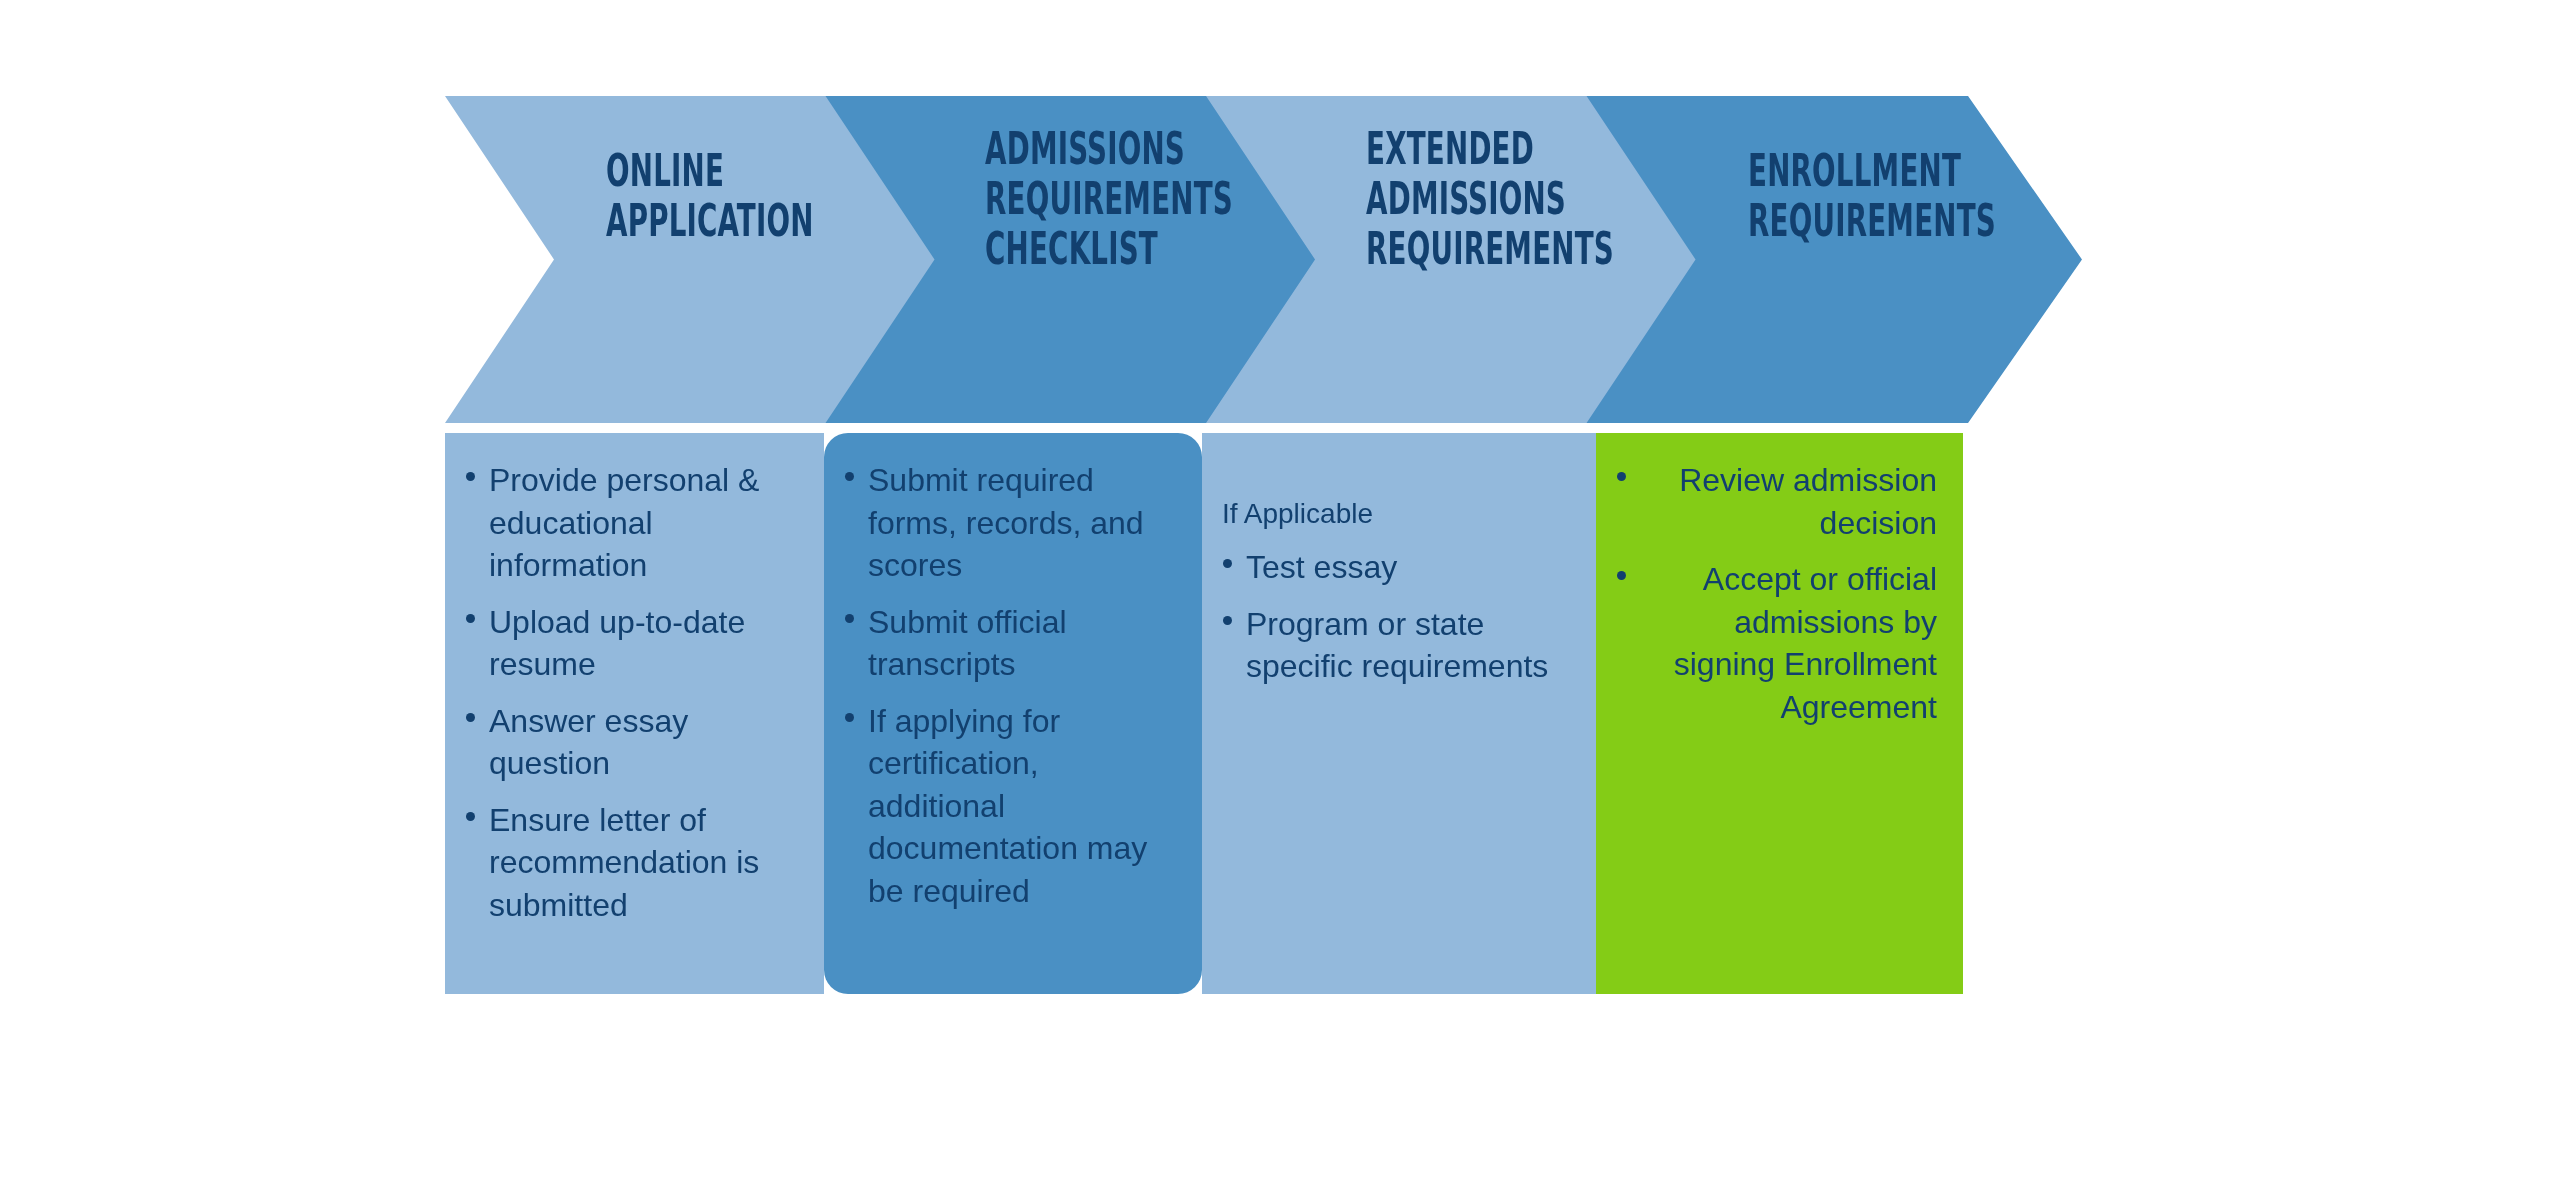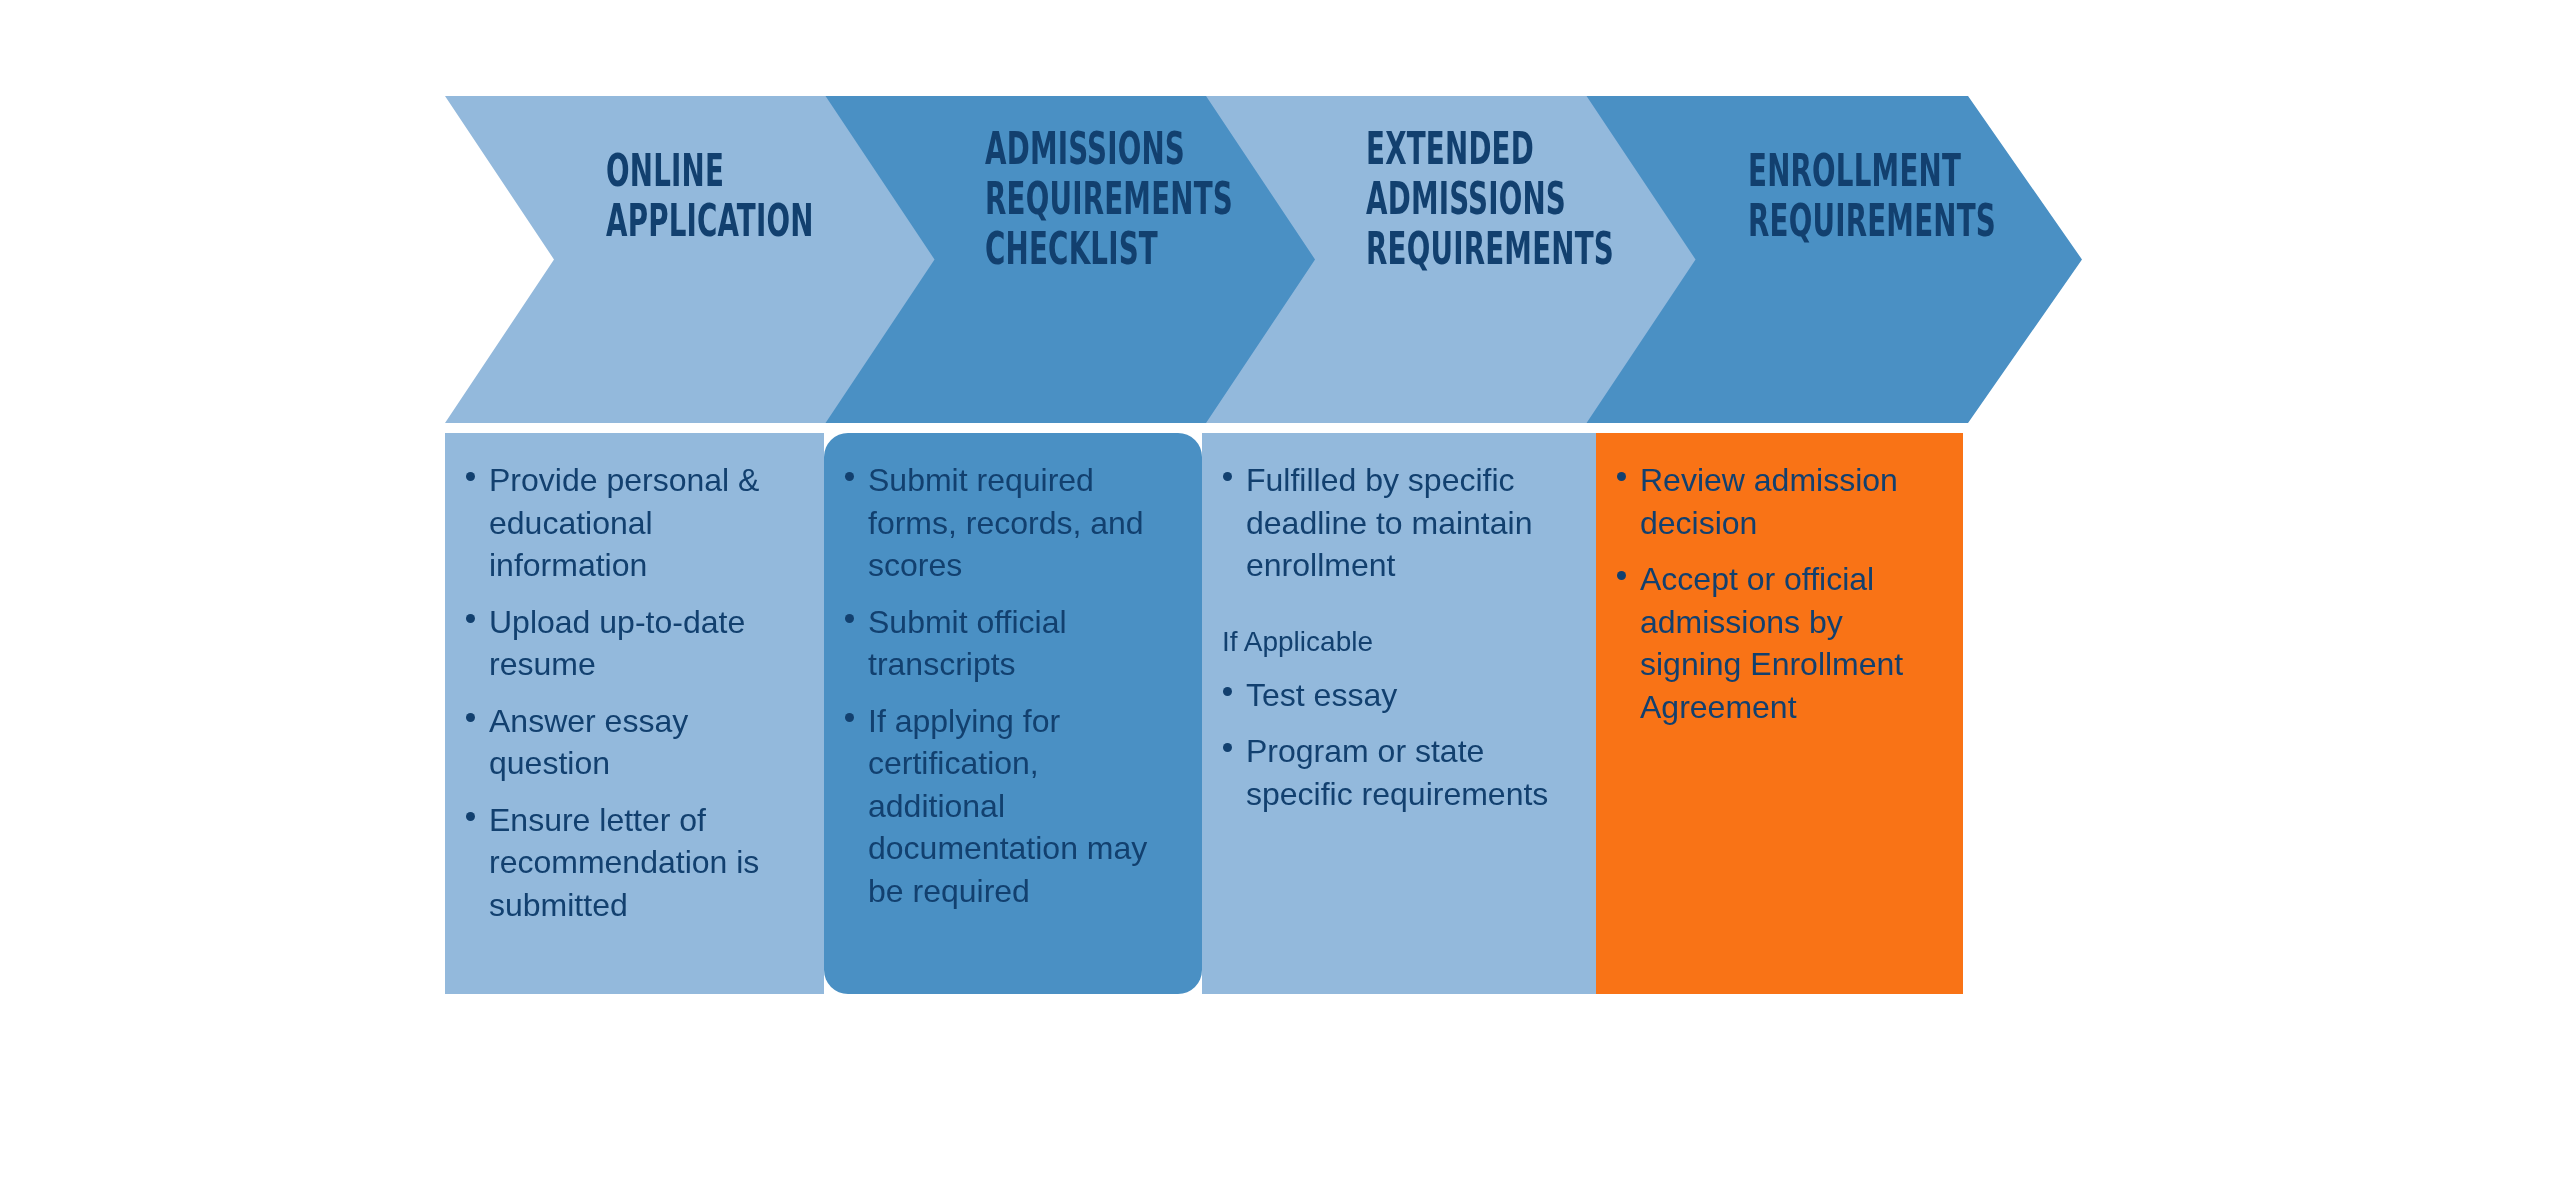--- a/index.html
+++ b/index.html
@@ -174,40 +174,34 @@
           <span>Submit official transcripts</span>
         </li>
         <li class="bullet-item">
           <span class="bullet-dot"></span>
           <span>If applying for certification, additional documentation may be required</span>
         </li>
       </ul>
     </div>
 
     <div class="panel panel-3" style="background:#93B9DC;">
-      <ul class="bullet-list">
-        <li class="bullet-item">
-          <span class="bullet-dot"></span>
-          <span>Fulfilled by specific deadline to maintain enrollment</span>
-        </li>
-      </ul>
       <div class="sub-heading">If Applicable</div>
       <ul class="bullet-list">
         <li class="bullet-item">
           <span class="bullet-dot"></span>
           <span>Test essay</span>
         </li>
         <li class="bullet-item">
           <span class="bullet-dot"></span>
           <span>Program or state specific requirements</span>
         </li>
       </ul>
     </div>
 
-    <div class="panel panel-4" style="background:#f97316;">
+    <div class="panel panel-4" style="background:#84cc16;text-align:right;">
       <ul class="bullet-list">
         <li class="bullet-item">
           <span class="bullet-dot"></span>
           <span>Review admission decision</span>
         </li>
         <li class="bullet-item">
           <span class="bullet-dot"></span>
           <span>Accept or official admissions by signing Enrollment Agreement</span>
         </li>
       </ul>

